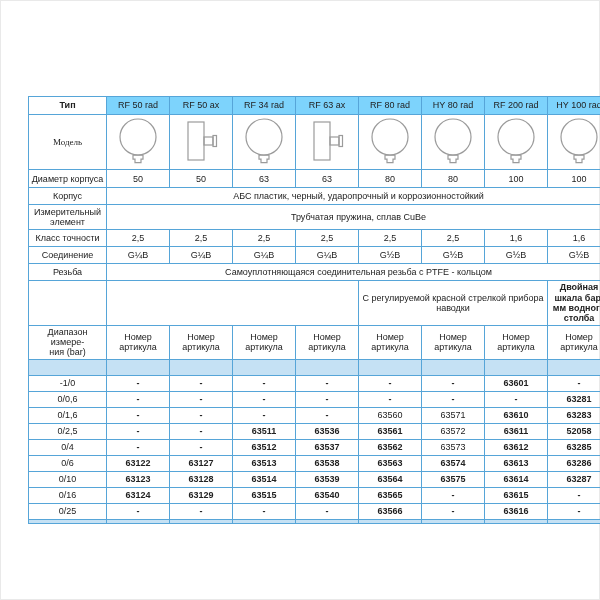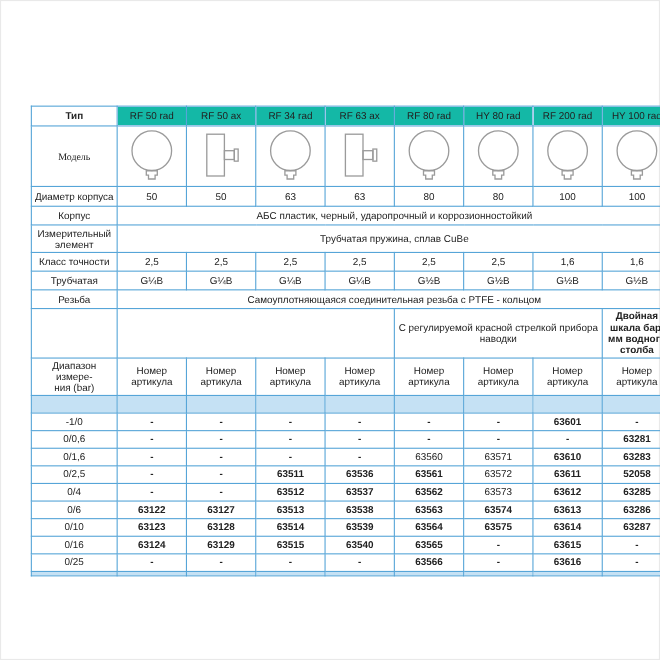--- a/index.html
+++ b/index.html
@@ -12,21 +12,21 @@
     position:absolute;left:27px;top:95px;width:582px;
     border-collapse:collapse;table-layout:fixed;
   }
   table.spec td{
     border:1px solid #56a5d8;
     font-size:9px;color:#222;text-align:center;vertical-align:middle;
     padding:1px 2px;line-height:1.15;overflow:hidden;box-sizing:border-box;
   }
   td.label{text-align:left;padding-left:4px;}
   td.bold{font-weight:bold;}
-  td.colhead{background:#14b8a6;}
+  td.colhead{background:#7dd3fc;}
   tr.r-type{height:18px;} tr.r-model{height:55px;font-family:Liberation Serif, serif;} tr.r-diam{height:18px;}
   tr.r-body{height:17px;} tr.r-elem{height:25px;} tr.r-acc{height:17px;}
   tr.r-conn{height:17px;} tr.r-thread{height:17px;} tr.r-note{height:17px;}
   tr.r-rangehead{height:29px;} tr.r-spacer{height:16px;} tr.r-data{height:16px;}
   tr.r-bottom{height:4px;}
   tr.r-spacer td, tr.r-bottom td{background:#c5e1f4;padding:0;}
   td.note-small{font-size:6.5px;color:#333;line-height:1.2;}
   td.note-tiny{font-size:6px;font-weight:bold;color:#333;line-height:1.2;padding:0 1px;}
   td.article-num{color:#0f79be;font-weight:bold;}
   td.article-plain{color:#333;font-weight:normal;}
@@ -130,21 +130,21 @@
       <td>2,5</td>
       <td>2,5</td>
       <td>2,5</td>
       <td>2,5</td>
       <td>2,5</td>
       <td>1,6</td>
       <td>1,6</td>
     </tr>
 
     <tr class="r-conn">
-      <td class="label">Трубчатая</td>
+      <td class="label">Соединение</td>
       <td>G¼B</td>
       <td>G¼B</td>
       <td>G¼B</td>
       <td>G¼B</td>
       <td>G½B</td>
       <td>G½B</td>
       <td>G½B</td>
       <td>G½B</td>
     </tr>
 

